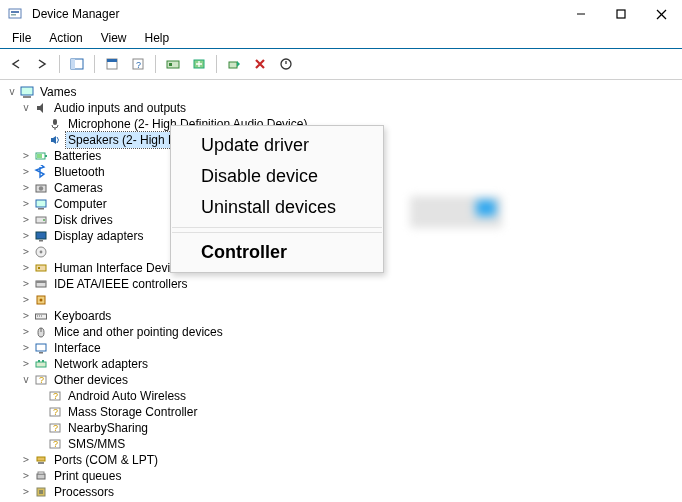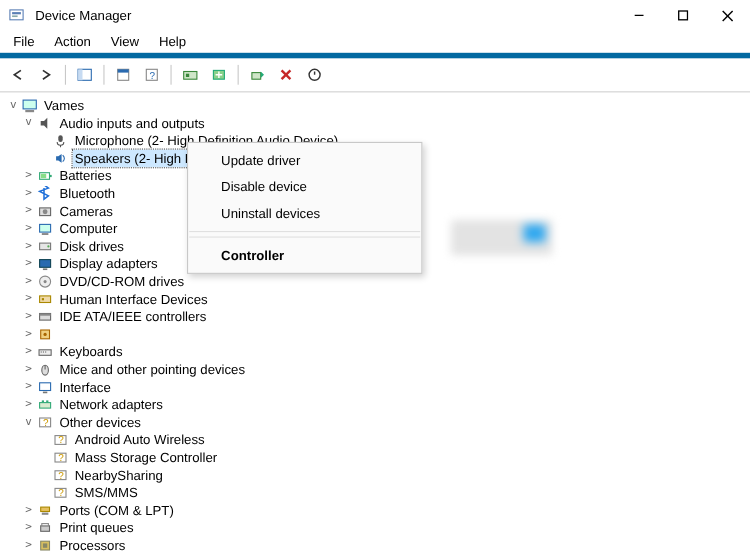--- a/index.html
+++ b/index.html
@@ -23,21 +23,21 @@
   .win-btn {
     width: 40px; height: 28px;
     display: flex; align-items: center; justify-content: center;
     font-size: 14px;
   }
   .menubar {
     display: flex; align-items: center;
     height: 20px;
     padding: 0 4px;
     gap: 2px;
-    border-bottom: 5px solid #0369a1;
+    border-bottom: 1px solid #0369a1;
   }
   .menubar .menu-item { padding: 2px 8px; }
   .toolbar {
     display: flex; align-items: center;
     height: 26px;
     padding: 2px 4px;
     gap: 2px;
     border-bottom: 1px solid #d0d0d0;
   }
   .tb-btn {
@@ -82,21 +82,21 @@
     outline: 1px dotted #555;
   }
   .context-menu {
     position: absolute;
     left: 170px; top: 45px;
     width: 212px;
     background: #fafafa;
     border: 1px solid #c8c8c8;
     box-shadow: 2px 3px 6px rgba(0,0,0,.18);
     padding: 4px 0;
-    font-size: 12px;
+    font-size: 18px;
   }
   .cm-item { padding: 5px 14px 5px 30px; }
   .cm-item.bold { font-weight: 600; }
   .cm-sep { height: 1px; background: #e0e0e0; margin: 4px 1px; }
   .blur-box {
     position: absolute;
     left: 410px; top: 116px;
     width: 92px; height: 32px;
     background: #e3e3e3;
     filter: blur(4px);
@@ -317,21 +317,20 @@
         <span class="lbl">Display adapters</span>
       </div>
       <div class="tree-row" style="padding-left: 14px;">
         <span class="exp">&gt;</span>
         <span class="ico">
           <svg width="14" height="14">
             <circle cx="7" cy="7" r="5" fill="#eee" stroke="#888"></circle>
             <circle cx="7" cy="7" r="1.4" fill="#888"></circle>
           </svg>
         </span>
-        <span class="lbl">DVD/CD-ROM drives</span>
       </div>
       <div class="tree-row" style="padding-left: 14px;">
         <span class="exp">&gt;</span>
         <span class="ico">
           <svg width="14" height="14">
             <rect x="2" y="4" width="10" height="6" fill="#efd9a8" stroke="#a80"></rect>
             <rect x="4" y="6" width="2" height="2" fill="#a80"></rect>
           </svg>
         </span>
         <span class="lbl">Human Interface Devices</span>

